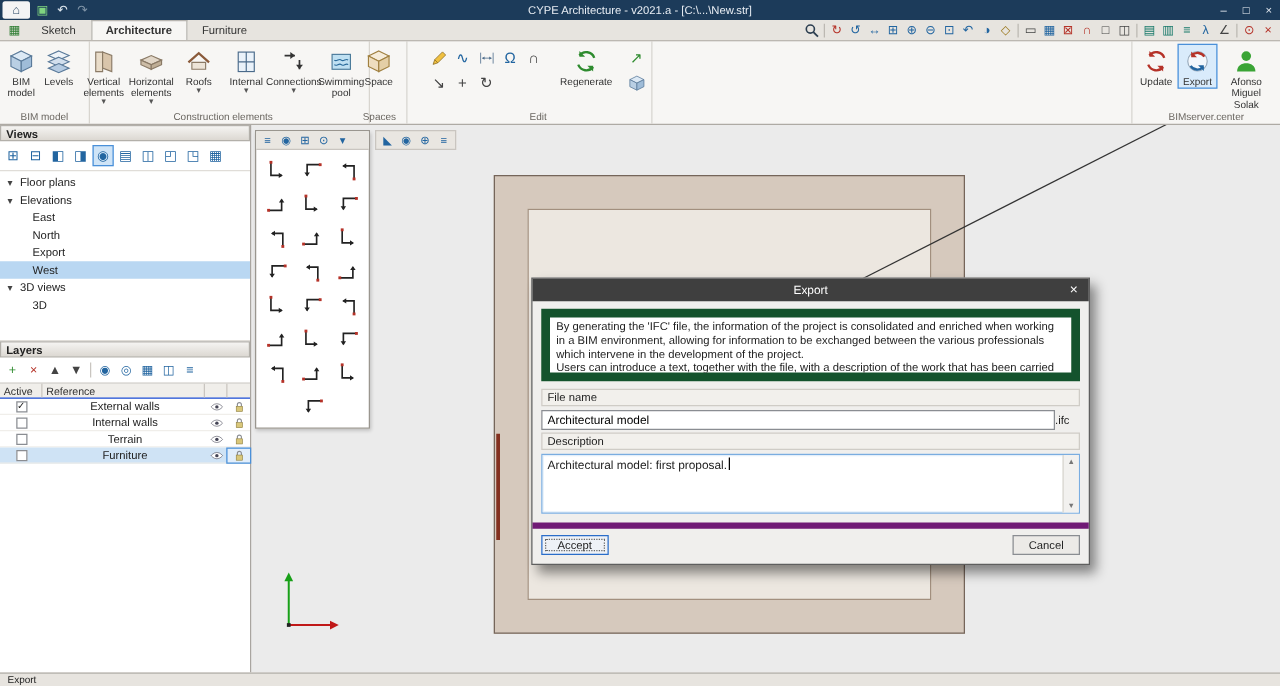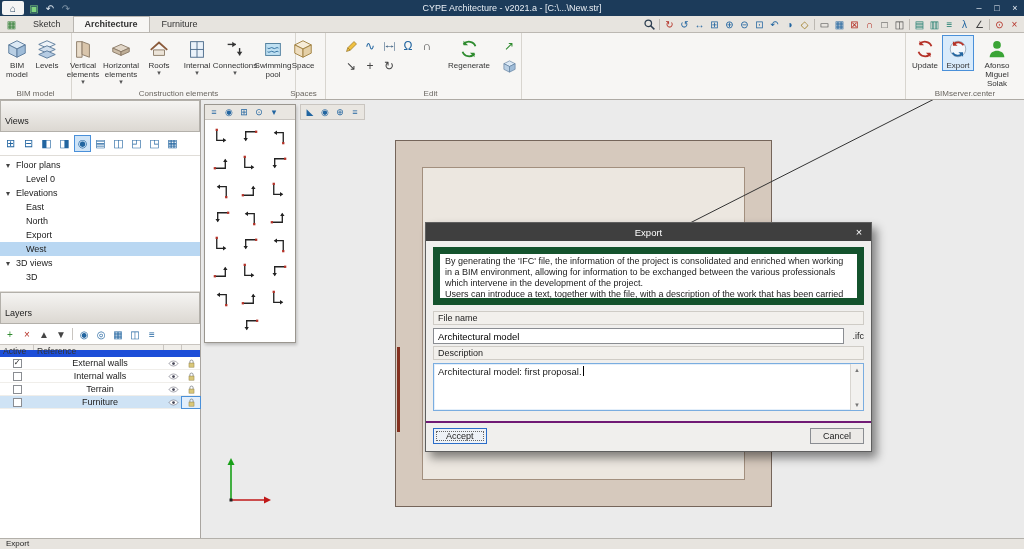--- a/index.html
+++ b/index.html
@@ -37,34 +37,34 @@
   .rlabel { font-size:8px; line-height:9px; text-align:center; color:#333; margin-top:1px; }
   .dd { font-size:7px; line-height:6px; color:#555; }
   .editgrid { display:flex; flex-direction:column; gap:2px; margin-top:2px; }
   .editrow { display:flex; gap:1px; }
   .sbtn { width:18px; height:18px; display:flex; align-items:center; justify-content:center; font-size:12px; }
   .sbtn svg { width:15px; height:15px; }
   .editcol { display:flex; flex-direction:column; gap:2px; margin:2px 0 0 6px; }
 
   
   .leftpanel { position:absolute; left:0; top:100px; width:201px; bottom:11px; background:#fff; border-right:1px solid #a9a5a0; z-index:30; }
-  .phead { height:13px; background:linear-gradient(#f5f4f2,#dcd8d2); border:1px solid #b3b0aa; font-size:9px; padding:15px 4px; color:#222; }
+  .phead { height:13px; background:linear-gradient(#f5f4f2,#dcd8d2); border:1px solid #b3b0aa; font-size:9px; padding:1px 4px; color:#222;font-weight:bold; }
   .vtoolbar { height:24px; display:flex; align-items:center; padding:0 2px; gap:1px; border-bottom:1px solid #e0ddd8; }
   .vti { width:17px; height:17px; display:flex; align-items:center; justify-content:center; font-size:11px; color:#2265a0; border:1px solid transparent; }
   .vti.active { background:#cfe4f7; border-color:#4a90d9; }
   .vtree { height:136px; border-bottom:1px solid #e0ddd8; padding-top:2px; overflow:hidden; }
   .titem { height:14px; line-height:14px; padding-left:26px; font-size:9px; white-space:nowrap; }
   .titem.group { padding-left:6px; }
   .titem .tw { display:inline-block; width:10px; font-size:8px; color:#444; }
   .titem.sel { background:#b9d7f2; }
   .ltoolbar { height:20px; display:flex; align-items:center; padding:0 2px; gap:1px; }
   .lti { width:16px; height:16px; display:flex; align-items:center; justify-content:center; font-size:10px; }
   .lsep { width:1px; height:12px; background:#c9c5c0; margin:0 2px; }
   .ltable { border-top:1px solid #c9c5c0; }
-  .lhrow { display:flex; height:12px; background:#f0eeea; border-bottom:7px solid #1d4ed8; font-size:8.5px; color:#333; }
+  .lhrow { display:flex; height:12px; background:#f0eeea; border-bottom:1px solid #1d4ed8; font-size:8.5px; color:#333; }
   .lhrow .hc { padding:0 3px; border-right:1px solid #c9c5c0; line-height:12px; }
   .hc.c1 { width:34px; } .hc.c2 { flex:1; } .hc.c3 { width:18px; } .hc.c4 { width:18px; border-right:none; }
   .lrow { display:flex; height:13px; align-items:center; font-size:9px; border-bottom:1px solid #f0eeea; }
   .lrow.sel { background:#cfe3f5; }
   .lrow .cc1 { width:34px; display:flex; justify-content:center; }
   .lrow .cc2 { flex:1; padding-left:2px;text-align:center; }
   .lrow .cc3, .lrow .cc4 { width:18px; display:flex; justify-content:center; align-items:center; }
   .cc4.hl { outline:1px solid #4a90d9; background:#e2eefb; }
   .cb { width:9px; height:9px; border:1px solid #8a8d92; background:#fff; display:flex; align-items:center; justify-content:center; font-size:8px; color:#222; line-height:8px; }
   .mini { width:11px; height:11px; }
@@ -91,26 +91,26 @@
   .callout { position:absolute; left:660px; top:86px; width:300px; height:140px; z-index:40; pointer-events:none; }
 
   
   .dialog { position:absolute; left:425px; top:222px; width:447px; height:230px; background:#f0efed; border:1px solid #5f5f5f; z-index:50; box-shadow:5px 6px 9px rgba(0,0,0,.45); display:flex; flex-direction:column; }
   .dtitle { height:18px; background:#3f3f3f; color:#fff; font-size:9.5px; display:flex; align-items:center; justify-content:center; position:relative; flex:none; }
   .dclose { position:absolute; right:4px; top:0; width:16px; height:17px; display:flex; align-items:center; justify-content:center; font-size:11px; color:#fff; }
   .dinfo { margin:6px 7px 4px; background:#fff; border:7px solid #14532d; font-size:9px; line-height:11px; padding:2px 5px; white-space:pre-line; height:58px; overflow:hidden; }
   .dsection { margin:2px 7px 0; background:#f2f0ec; border:1px solid #cfccc6; font-size:9px; padding:1px 4px; color:#222; }
   .dinrow { display:flex; align-items:center; margin:3px 7px 0; }
   .dinput { flex:1; border:1px solid #8a8d92; background:#fff; font-size:9.5px; height:16px; padding:1px 4px; font-family:"Liberation Sans",sans-serif; }
-  .dext { width:20px; text-align:right; font-size:9px; color:#222; }
+  .dext { width:20px; text-align:left; font-size:9px; color:#222; }
   .dtext { margin:3px 7px 0; height:48px; background:#fff; border:1px solid #7aade0; box-shadow:inset 0 0 0 1px #e4effa; position:relative; font-size:9.5px; padding:2px 16px 2px 4px; }
   .caret { display:inline-block; width:0; height:10px; border-left:1px solid #000; vertical-align:-1px; margin-left:1px; }
   .dscroll { position:absolute; right:0; top:0; bottom:0; width:13px; background:#f2f1ef; border-left:1px solid #d8d5d0; display:flex; flex-direction:column; justify-content:space-between; }
   .sarw { height:11px; display:flex; align-items:center; justify-content:center; font-size:6px; color:#777; }
-  .dfoot { margin-top:auto; border-top:2px solid #701a75; padding:5px 7px 7px; display:flex;gap:23px; }
+  .dfoot { margin-top:auto; border-top:5px solid #701a75; padding:5px 7px 7px; display:flex;gap:23px; }
   .btn { font-size:9px; padding:2px 12px; background:#eceae7; border:1px solid #8a8d92; color:#222; }
   .btn.primary { border:1px solid #2a6dc9; outline:1px dotted #666; outline-offset:-4px; background:#eef2f7; }
   .btn.right { margin-left:auto; }
 
   
   .statusbar { position:absolute; left:0; bottom:0; right:0; height:11px; background:#e7e4df; border-top:1px solid #b3b0aa; font-size:8px; line-height:10px; padding-left:6px; color:#222; z-index:60; }
 </style>
 </head>
 <body>
 
@@ -411,21 +411,20 @@
     <span class="vti">◨</span>
     <span class="vti active">◉</span>
     <span class="vti">▤</span>
     <span class="vti">◫</span>
     <span class="vti">◰</span>
     <span class="vti">◳</span>
     <span class="vti">▦</span>
   </div>
   <div class="vtree">
     <div class="titem group"><span class="tw">▾</span><span>Floor plans</span></div>
-    <div class="titem">Level 0</div>
     <div class="titem group"><span class="tw">▾</span><span>Elevations</span></div>
     <div class="titem">East</div>
     <div class="titem">North</div>
     <div class="titem">Export</div>
     <div class="titem sel">West</div>
     <div class="titem group"><span class="tw">▾</span><span>3D views</span></div>
     <div class="titem">3D</div>
   </div>
 
   <div class="phead">Layers</div>

